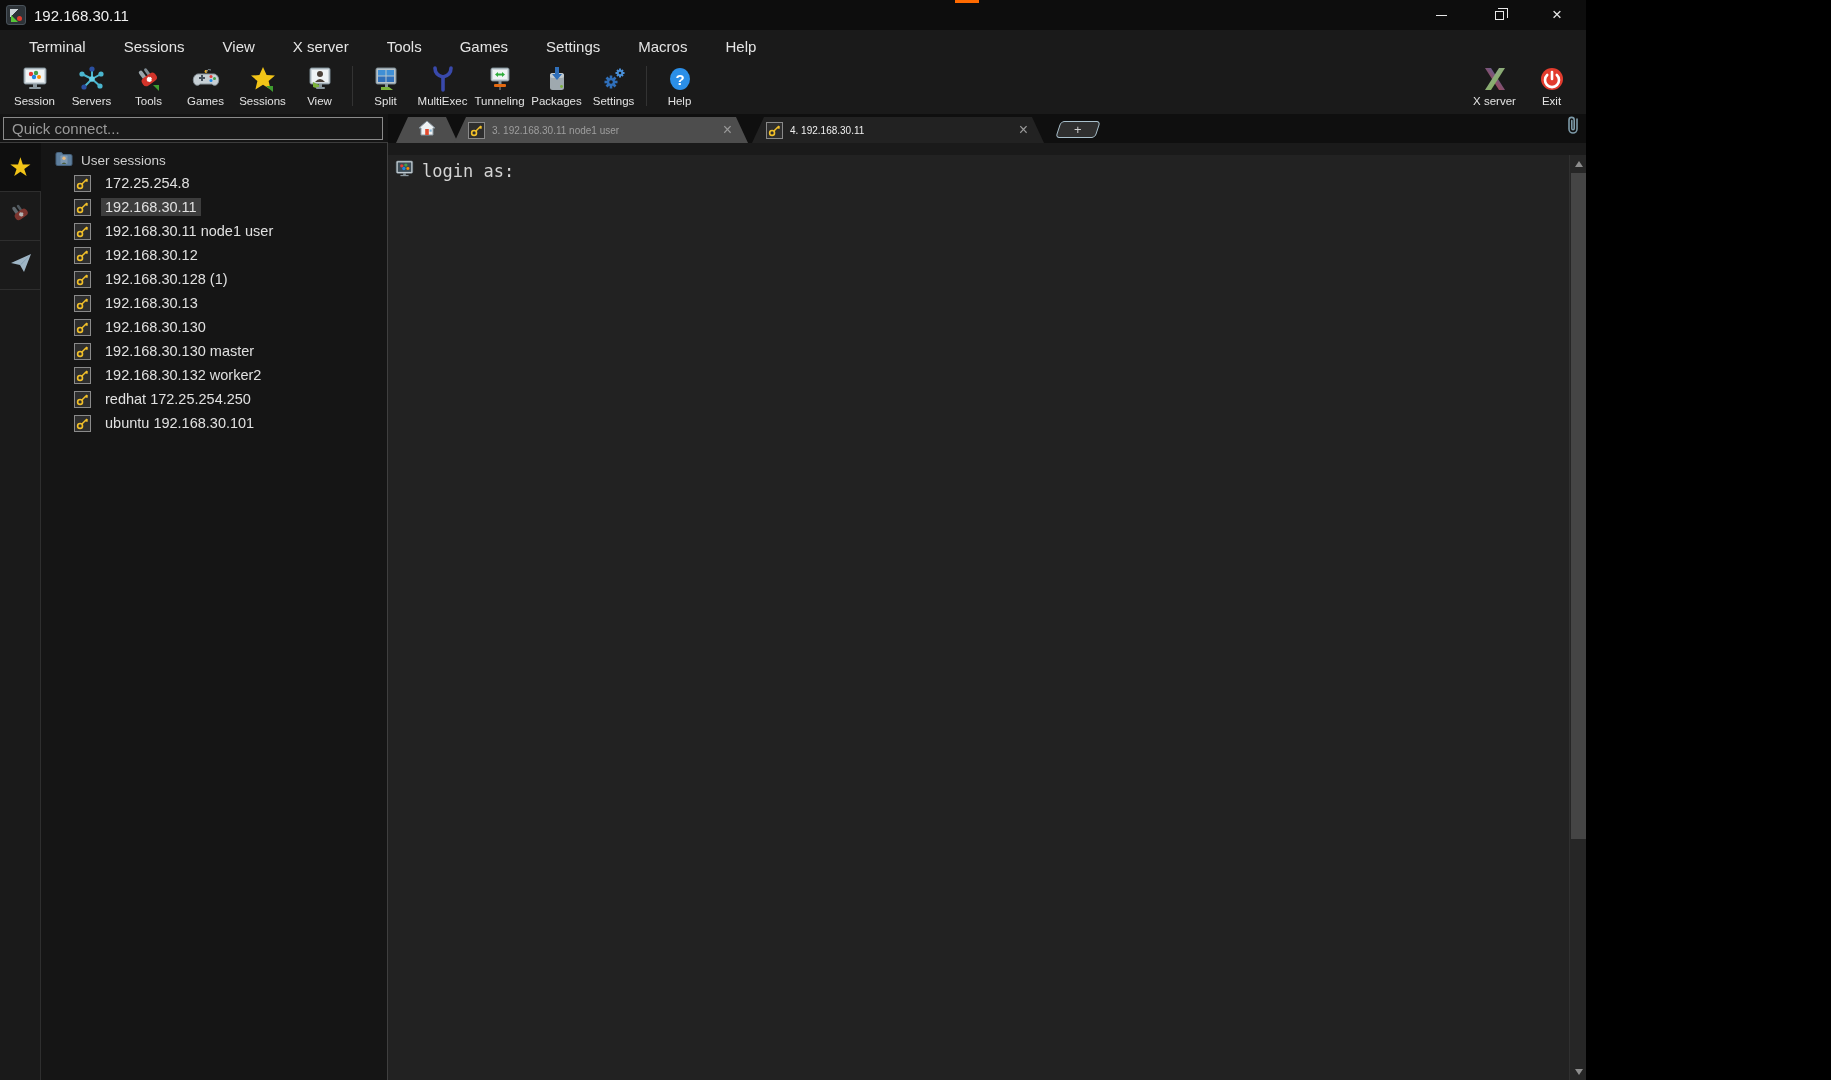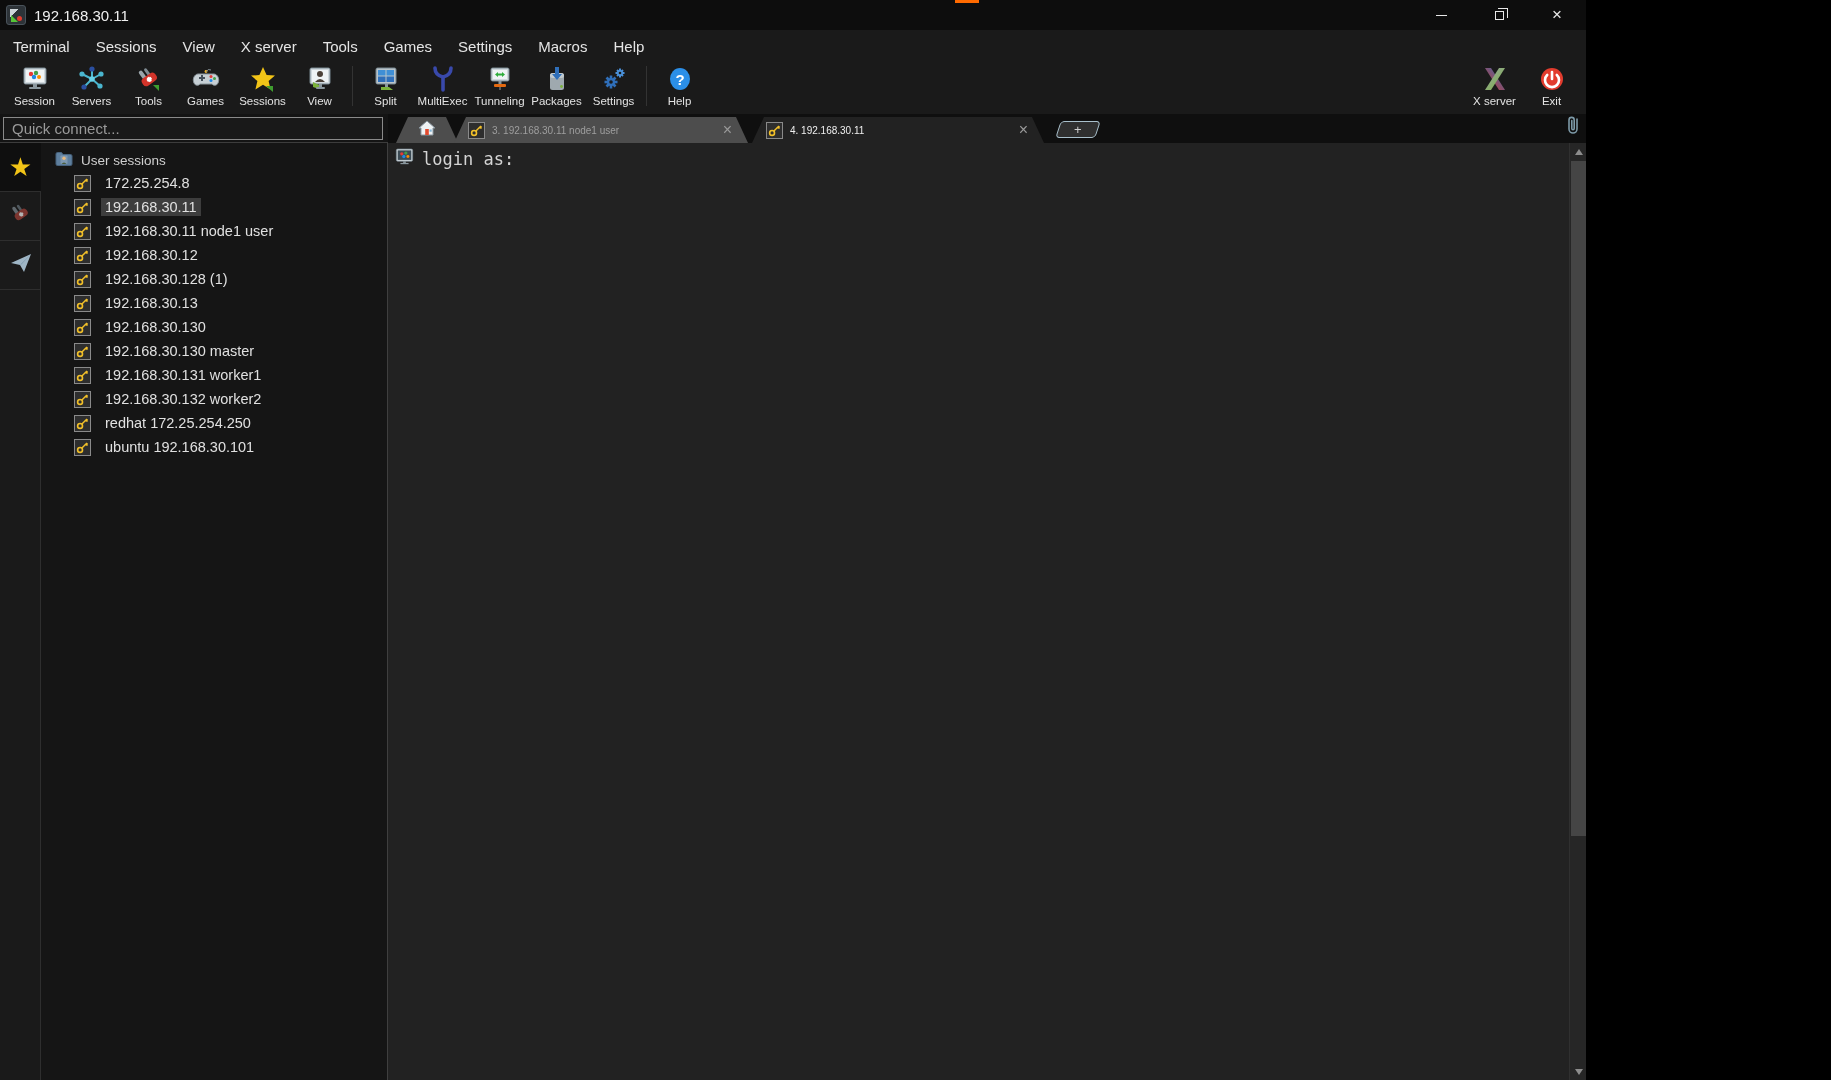--- a/index.html
+++ b/index.html
@@ -18,21 +18,21 @@
   .title-text { color:#f0f0f0; font-size:15px; }
   .titlebar-sliver { position:absolute; left:955px; top:0; width:24px; height:3px; background:#ff6a00; }
   .win-controls { margin-left:auto; display:flex; height:30px; }
   .win-btn { width:58px; height:30px; display:flex; align-items:center; justify-content:center; color:#e8e8e8; }
   .win-btn .min-glyph { width:11px; height:1px; background:#e8e8e8; }
   .win-btn .restore-glyph { width:9px; height:9px; border:1px solid #e8e8e8; position:relative; background:#0d0d0d; }
   .win-btn .restore-glyph:before { content:""; position:absolute; left:2px; top:-4px; width:9px; height:9px; border:1px solid #e8e8e8; border-left:none; border-bottom:none; }
   .win-btn.close { font-size:17px; font-weight:300; }
 
   
-  .menubar { height:32px; background:#1a1a1a; display:flex; align-items:center; padding-left:0; flex:0 0 auto; }
+  .menubar { height:32px; background:#1a1a1a; display:flex; align-items:center; padding-left:16px; flex:0 0 auto;gap:12px; }
   .menu-item { color:#e4e4e4; font-size:15px; padding:4px 13px; cursor:default; }
 
   
   .toolbar { height:52px; background:#1a1a1a; display:flex; align-items:flex-start; padding:2px 6px 0 6px; flex:0 0 auto; }
   .tb-btn { width:57px; height:48px; display:flex; flex-direction:column; align-items:center; justify-content:flex-start; gap:1px; }
   .tb-btn .icn { width:30px; height:30px; display:flex; align-items:center; justify-content:center; }
   .tb-btn .lbl { color:#e2e2e2; font-size:11.5px; white-space:nowrap; }
   .tb-divider { width:1px; height:40px; background:#333; margin:2px 4px 0 4px; }
   .tb-spacer { flex:1; }
 
@@ -65,21 +65,21 @@
   .star-glyph { color:#f2c417; font-size:26px; line-height:1; }
   .tree { flex:1; padding-top:6px; position:relative; }
   .tree-root { display:flex; align-items:center; height:22px; padding-left:14px; }
   .tree-root .root-label { color:#cfcfcf; font-size:13.5px; margin-left:8px; }
   .session-row { display:flex; align-items:center; height:24px; padding-left:33px; }
   .session-row .keybox { margin-right:10px; }
   .session-row .session-label { color:#e0e0e0; font-size:14.5px; padding:1px 4px; white-space:nowrap; }
   .session-row.selected .session-label { background:#3d3d3d; }
 
   
-  .terminal { flex:1; background:#222222; position:relative; padding:5px 22px 0 7px; }
+  .terminal { flex:1; background:#222222; position:relative; padding:5px 22px 0 7px;margin-top:12px; }
   .prompt-line { display:flex; align-items:center; gap:8px; }
   .prompt-text { color:#d4d4d4; font-family:"DejaVu Sans Mono", monospace; font-size:17px; }
   .scrollbar { position:absolute; top:0; right:0; width:17px; height:100%; background:#262626; border-left:1px solid #303030; }
   .sb-arrow { position:absolute; left:0; width:17px; height:17px; display:flex; align-items:center; justify-content:center; }
   .sb-arrow.up { top:0; }
   .sb-arrow.down { bottom:0; }
   .tri-up { width:0; height:0; border-left:4px solid transparent; border-right:4px solid transparent; border-bottom:6px solid #8d8d8d; }
   .tri-down { width:0; height:0; border-left:4px solid transparent; border-right:4px solid transparent; border-top:6px solid #8d8d8d; }
   .sb-thumb { position:absolute; left:1px; top:18px; width:15px; height:72%; background:#454545; }
 
@@ -514,29 +514,20 @@
   <div class="session-row">
     <span class="keybox">
       <svg width="13" height="13" viewBox="0 0 16 16">
                   <circle cx="5" cy="11" r="3" fill="none" stroke="#f2c029" stroke-width="2"></circle>
                   <path d="M7.3 8.7 L13.5 2.5 M13.5 2.5 l0 3.4 M11.3 4.7 l2.4 0" stroke="#f2c029" stroke-width="1.8" fill="none"></path>
                 </svg>
     </span>
     <span class="session-label">192.168.30.130 master</span>
   </div>
 
-  <div class="session-row">
-    <span class="keybox">
-      <svg width="13" height="13" viewBox="0 0 16 16">
-                  <circle cx="5" cy="11" r="3" fill="none" stroke="#f2c029" stroke-width="2"></circle>
-                  <path d="M7.3 8.7 L13.5 2.5 M13.5 2.5 l0 3.4 M11.3 4.7 l2.4 0" stroke="#f2c029" stroke-width="1.8" fill="none"></path>
-                </svg>
-    </span>
-    <span class="session-label">192.168.30.131 worker1</span>
-  </div>
 
   <div class="session-row">
     <span class="keybox">
       <svg width="13" height="13" viewBox="0 0 16 16">
                   <circle cx="5" cy="11" r="3" fill="none" stroke="#f2c029" stroke-width="2"></circle>
                   <path d="M7.3 8.7 L13.5 2.5 M13.5 2.5 l0 3.4 M11.3 4.7 l2.4 0" stroke="#f2c029" stroke-width="1.8" fill="none"></path>
                 </svg>
     </span>
     <span class="session-label">192.168.30.132 worker2</span>
   </div>

